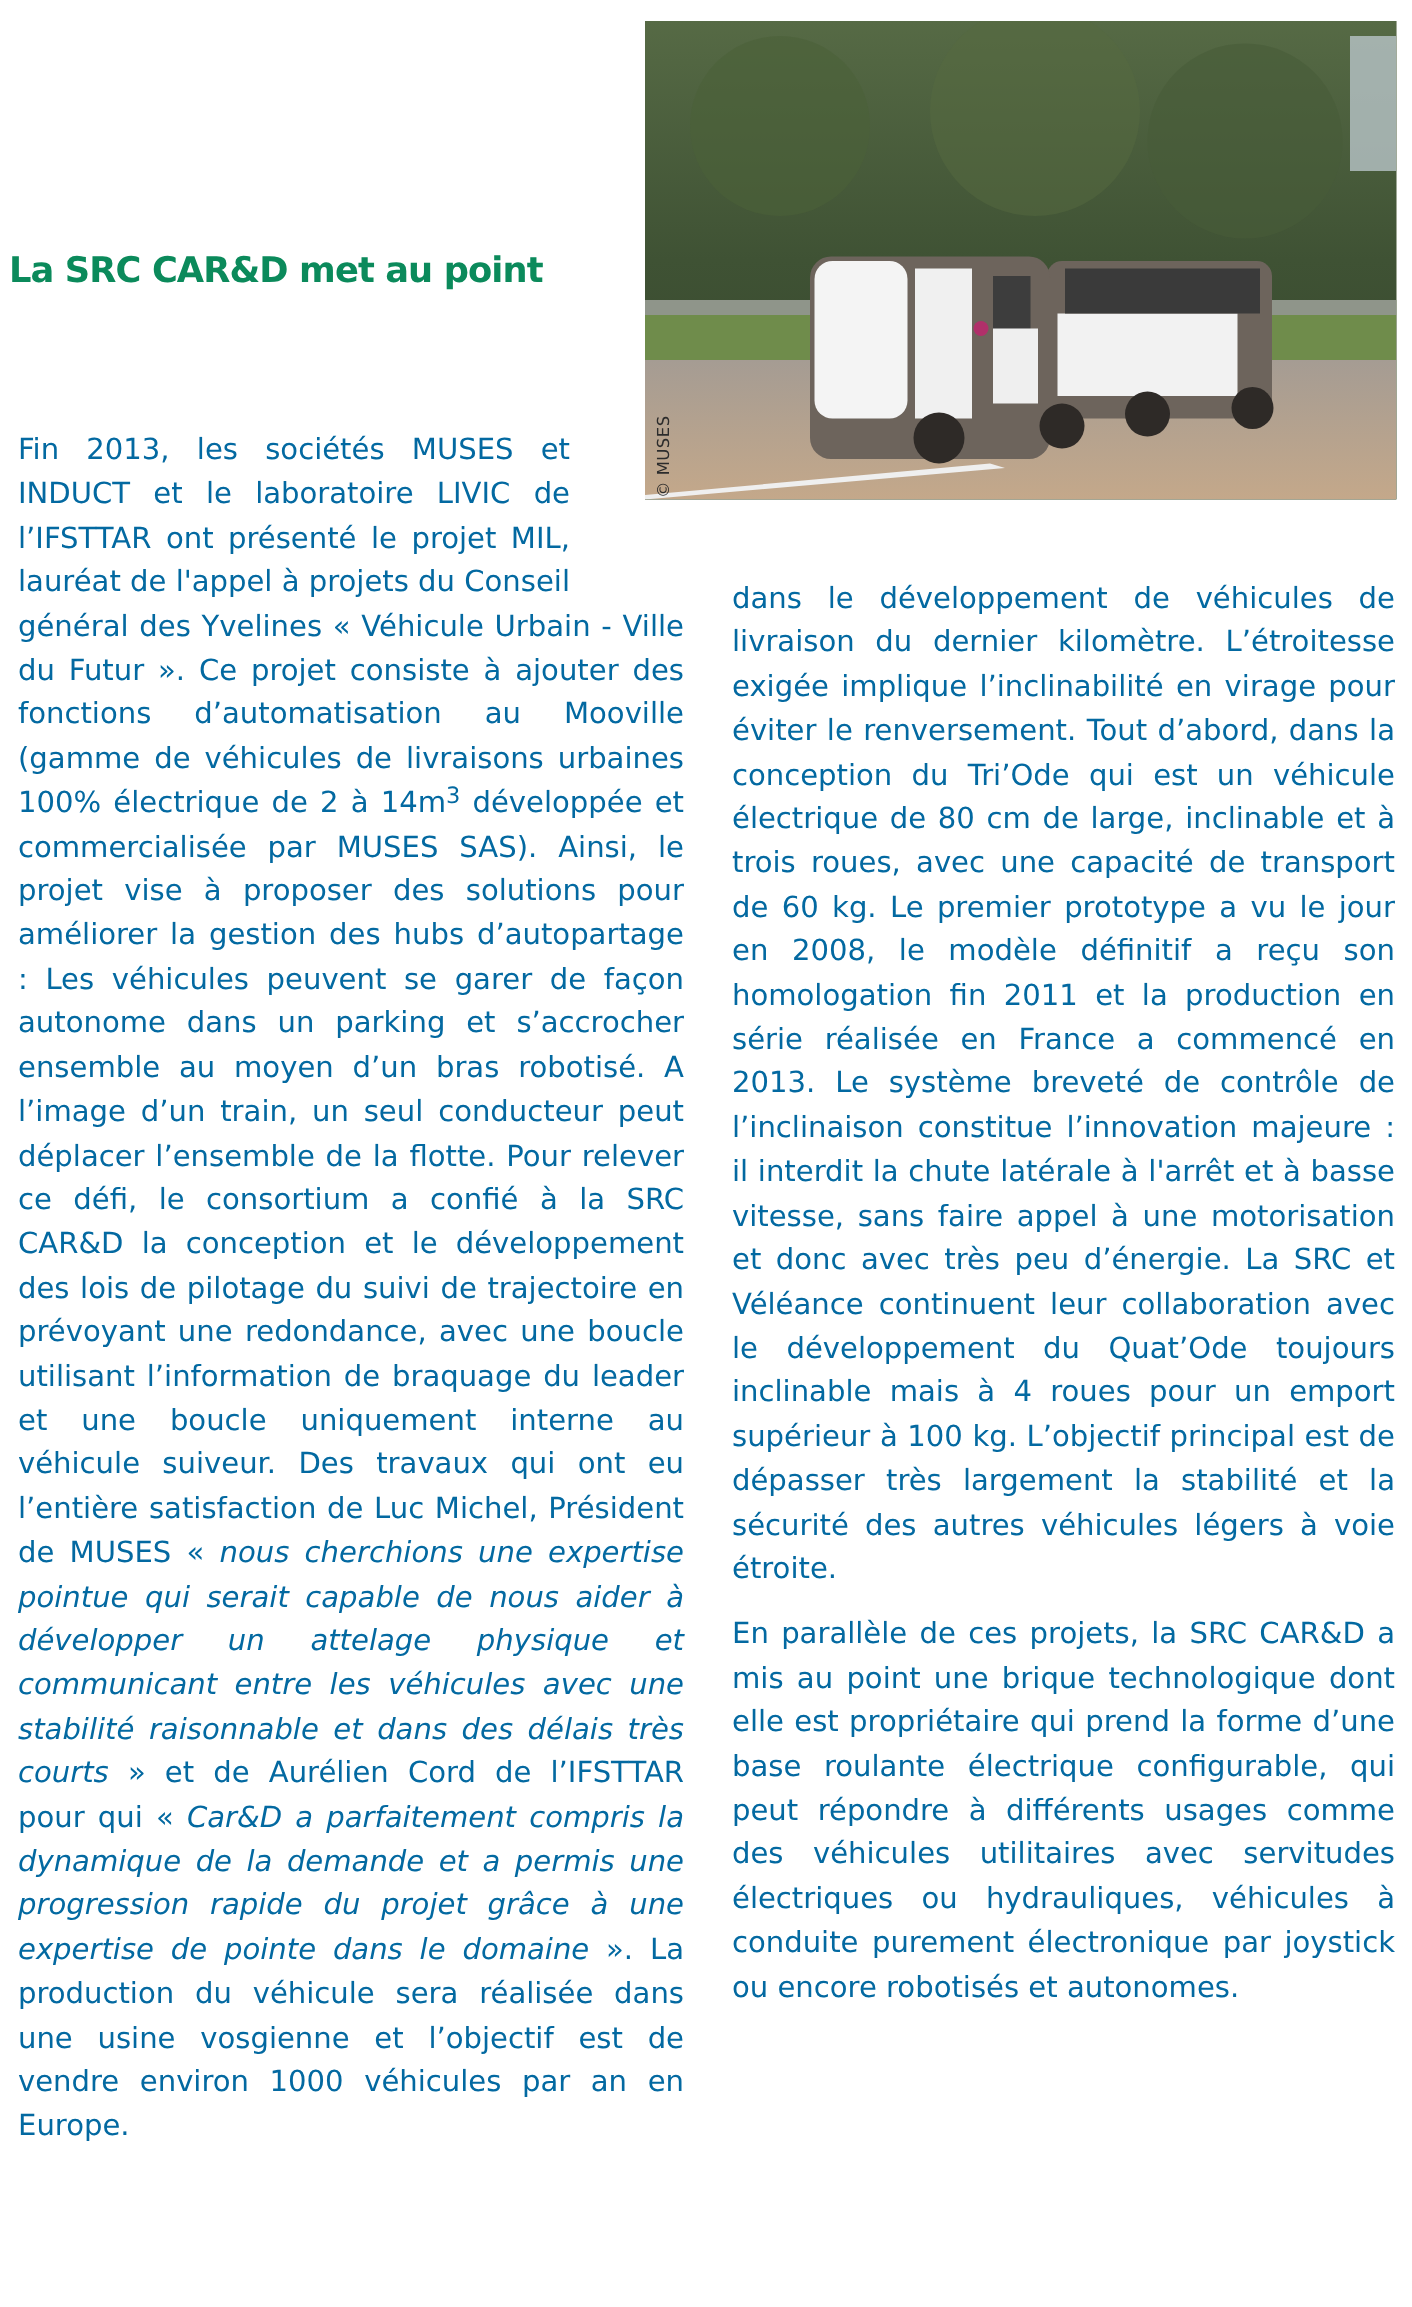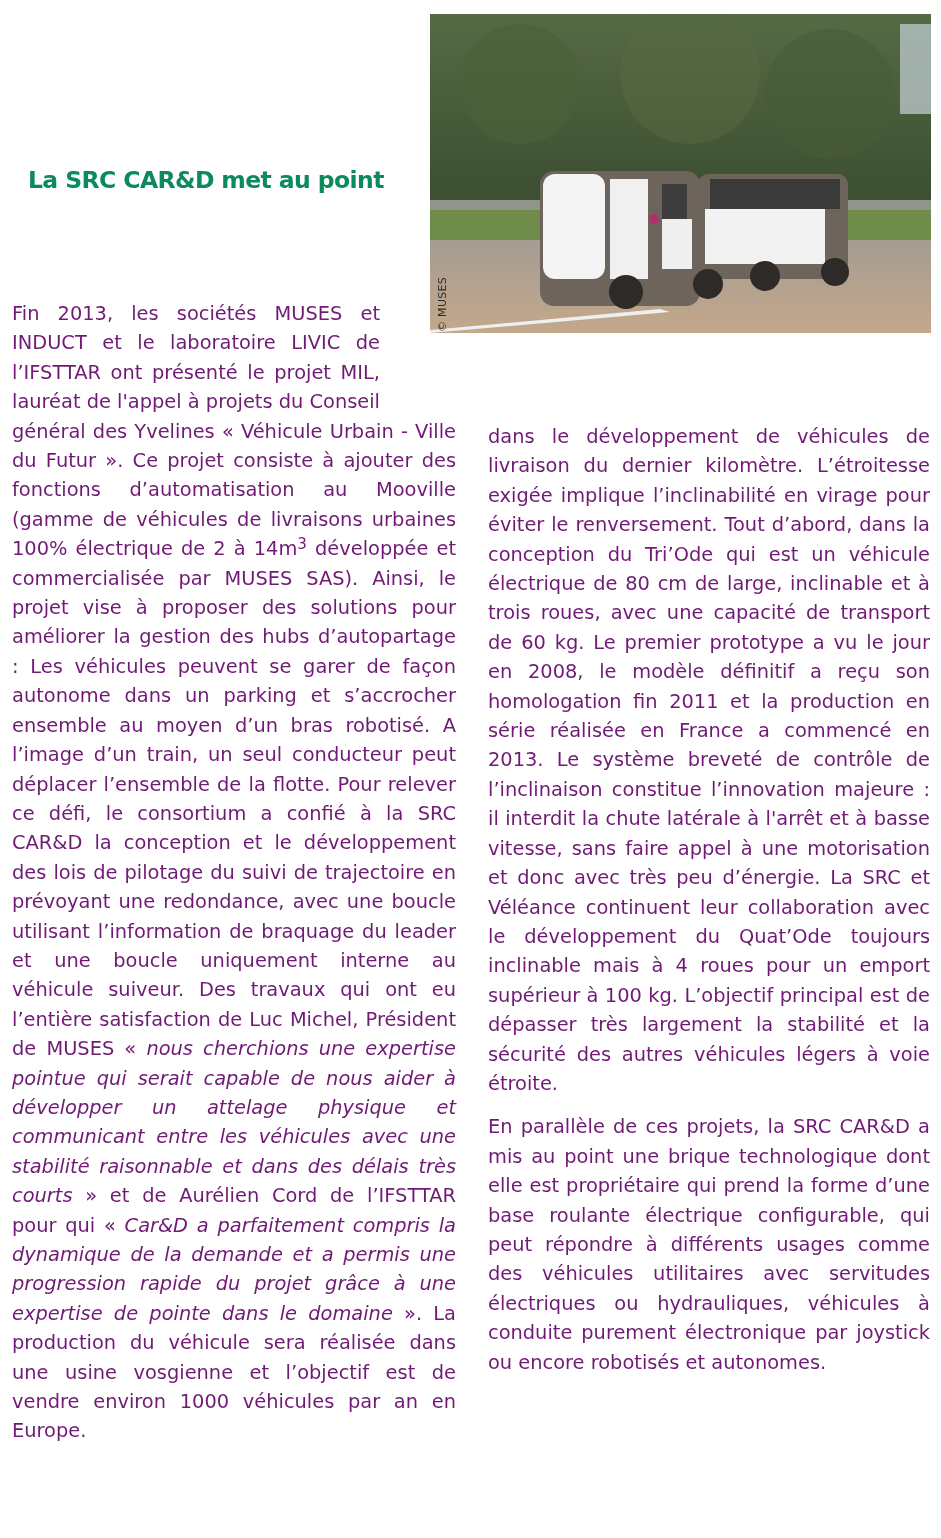--- a/index.html
+++ b/index.html
@@ -1,32 +1,32 @@
 <!DOCTYPE html>
 <html><head>
   <meta charset="utf-8">
   <style>
     html, body { margin: 0; padding: 0; background: #ffffff; }
     body { width: 941px; height: 1538px; position: relative; overflow: hidden; }
     .page { position: absolute; inset: 0; }
     .headline {
-      position: absolute; left: 28px; top: 162px; width: 380px;
+      position: absolute; left: 6px; top: 162px; width: 380px;
       font-family: "DejaVu Sans", sans-serif; font-weight: bold;
       font-size: 23.5px; line-height: 36px; color: #0b8a5b;
       letter-spacing: -0.6px; margin: 0; text-align: justify;
     }
     .headline span { display: block; }
     .col {
       position: absolute;
       font-family: "DejaVu Sans", sans-serif;
-      font-size: 19.4px; line-height: 29.4px; color: #701a75;
-      text-align: justify; hyphens: none; margin-top: 14px;
+      font-size: 19.4px; line-height: 29.4px; color: #0369a1;
+      text-align: justify; hyphens: none;
     }
     .col-left { left: 12px; top: 285px; width: 444px; }
-    .col-right { left: 488px; top: 408px; width: 442px; }
+    .col-right { left: 488px; top: 384px; width: 442px; }
     .col p { margin: 0 0 14px 0; }
     .col em { font-style: italic; }
     .float-spacer { float: right; width: 76px; height: 117px; }
     sup.cube { font-size: 15px; vertical-align: 6px; line-height: 0; }
     .photo {
       position: absolute; left: 430px; top: 14px; width: 501px; height: 319px;
       overflow: hidden; background: #5d6b4a;
     }
     .photo svg { display: block; }
     .credit {

